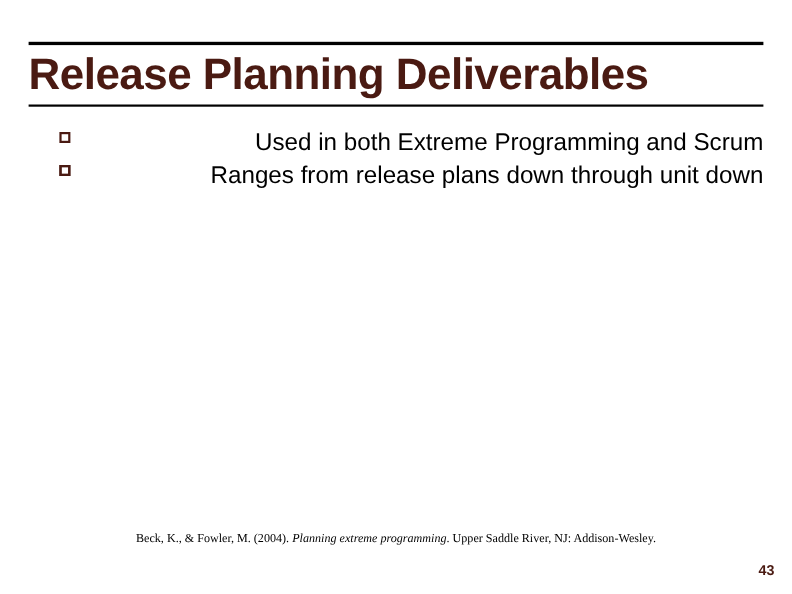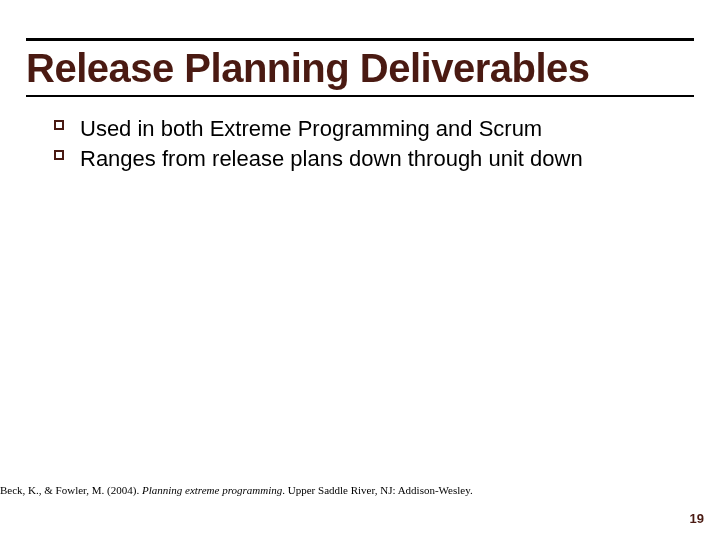--- a/index.html
+++ b/index.html
@@ -24,20 +24,21 @@
     line-height: 1.05;
     padding: 2px 0 6px 0;
   }
   .rule-bottom {
     border-top: 2px solid #000;
     margin-bottom: 18px;
   }
   .bullets {
     list-style: none;
     padding-left: 28px;
+    text-align: right;
   }
   .bullets li {
     position: relative;
     font-size: 22px;
     color: #000;
     line-height: 1.25;
     margin-bottom: 2px;
     padding-left: 26px;
   }
   .bullets li .marker {
@@ -47,21 +48,21 @@
     width: 10px;
     height: 10px;
     border: 2px solid #4a1a12;
     background: transparent;
   }
   .citation {
     position: absolute;
     left: 0;
     right: 0;
     bottom: 44px;
-    text-align: left;
+    text-align: center;
     font-family: Georgia, "Times New Roman", serif;
     font-size: 11px;
     color: #000;
   }
   .citation .ital { font-style: italic; }
   .pagenum {
     position: absolute;
     right: 16px;
     bottom: 14px;
     font-family: "Arial Black", Arial, sans-serif;
@@ -89,14 +90,14 @@
     <li>
       <span class="marker"></span>
       <span>Ranges from release plans down through unit down</span>
     </li>
   </ul>
 
   <div class="citation">
     <span>Beck, K., &amp; Fowler, M. (2004). </span><span class="ital">Planning extreme programming</span><span>. Upper Saddle River, NJ: Addison-Wesley.</span>
   </div>
 
-  <div class="pagenum">19</div>
+  <div class="pagenum">43</div>
 </div>
 
 </body></html>

